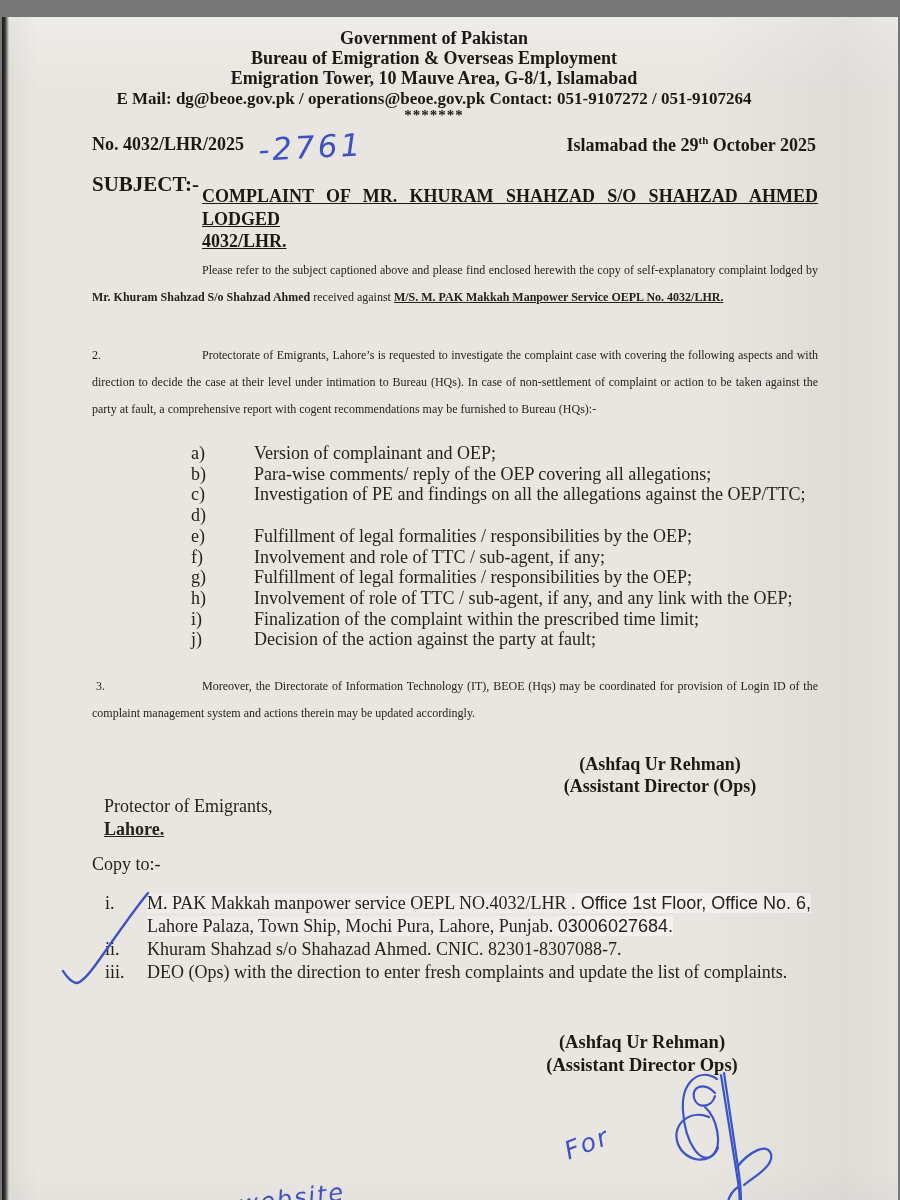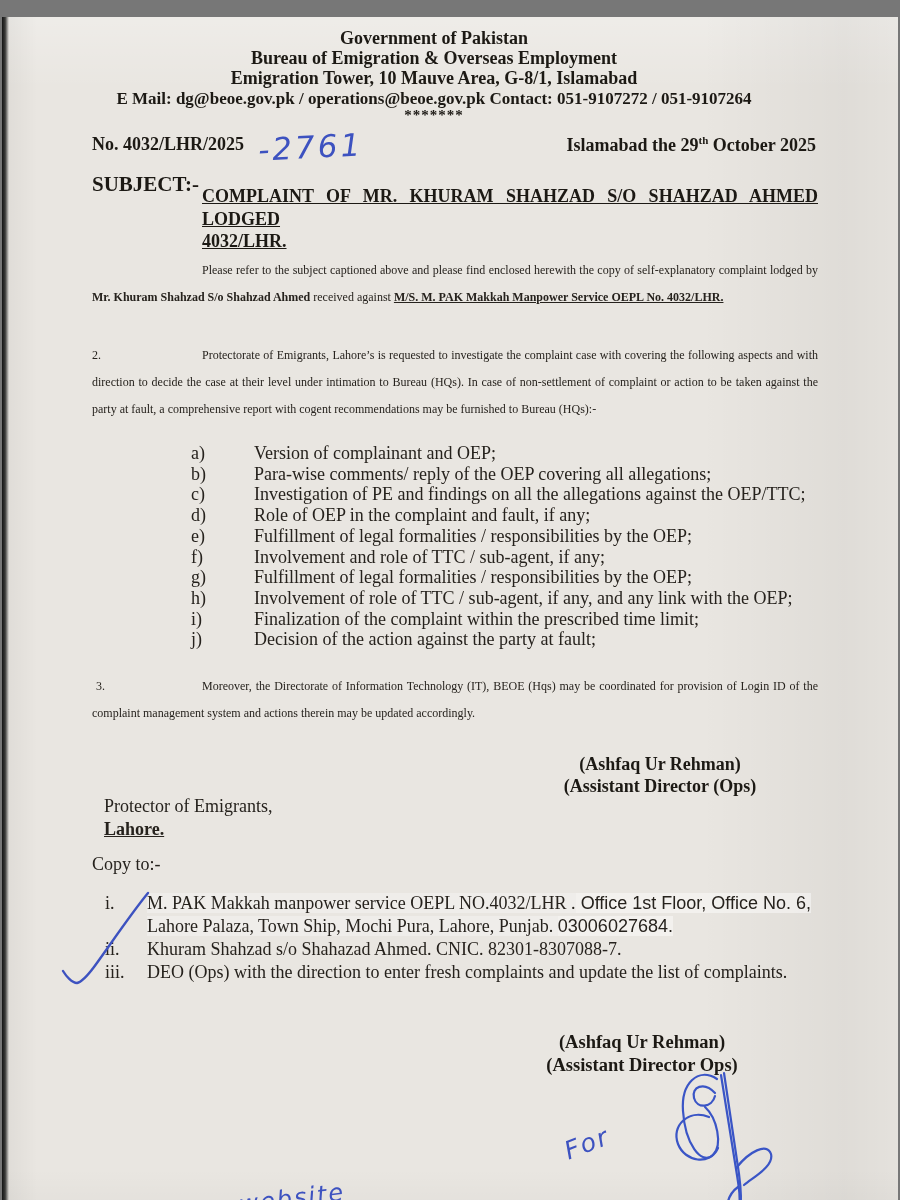--- a/index.html
+++ b/index.html
@@ -99,21 +99,20 @@
     <div class="row">
         <span class="lab">b)</span>
         <span>Para-wise comments/ reply of the OEP covering all allegations;</span>
       </div>
     <div class="row">
         <span class="lab">c)</span>
         <span>Investigation of PE and findings on all the allegations against the OEP/TTC;</span>
       </div>
     <div class="row">
         <span class="lab">d)</span>
-        <span>Role of OEP in the complaint and fault, if any;</span>
       </div>
     <div class="row">
         <span class="lab">e)</span>
         <span>Fulfillment of legal formalities / responsibilities by the OEP;</span>
       </div>
     <div class="row">
         <span class="lab">f)</span>
         <span>Involvement and role of TTC / sub-agent, if any;</span>
       </div>
     <div class="row">

